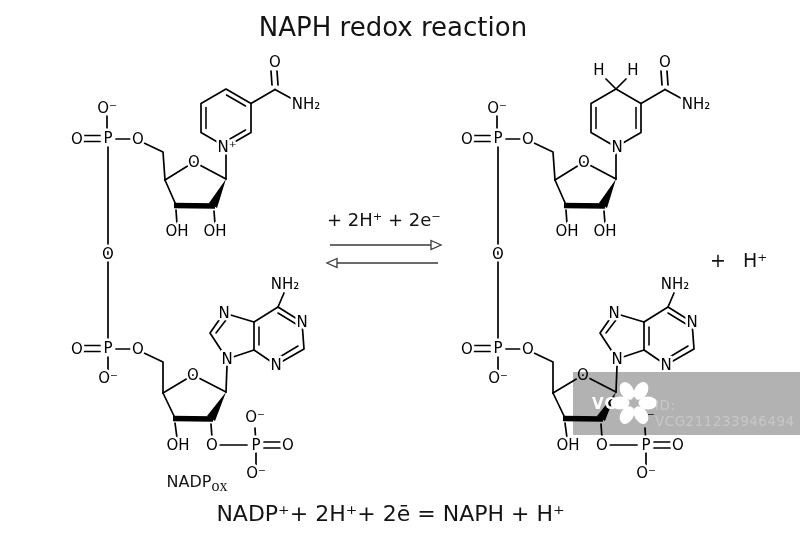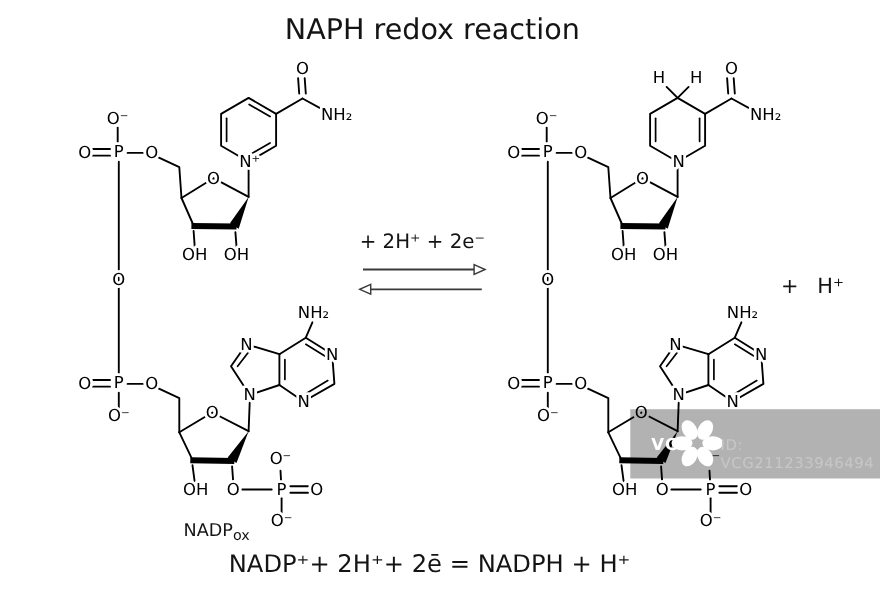--- a/index.html
+++ b/index.html
@@ -3,21 +3,21 @@
 <meta charset="utf-8">
 <style>
   html,body{margin:0;padding:0;background:#fff;}
   .canvas{position:relative;width:800px;height:547px;background:#fff;overflow:hidden;
           font-family:"DejaVu Sans",sans-serif;color:#111;}
   .abs{position:absolute;}
   .title{left:0;top:12px;width:786px;text-align:center;font-size:26px;color:#141414;}
   .mid-cond{left:327px;top:209px;width:120px;font-size:18px;color:#141414;}
   .plus-proton{left:710px;top:249px;font-size:19px;display:flex;gap:17px;color:#141414;}
   .mol-label{top:472px;width:120px;text-align:center;font-size:16px;color:#141414;}
-  .mol-label .sub{font-size:13px;vertical-align:-4px;}
+  .mol-label .sub{font-size:16px;vertical-align:-4px;font-family:Liberation Serif, serif;}
   .equation{left:0;top:501px;width:781px;text-align:center;font-size:22px;color:#141414;}
   svg.struct{position:absolute;left:0;top:0;}
   .bond{stroke:#000;stroke-width:1.7;fill:none;stroke-linecap:round;stroke-linejoin:round;}
   .bond2{stroke:#000;stroke-width:1.55;fill:none;stroke-linecap:round;}
   .bold-bond{stroke:#000;stroke-width:5.5;fill:none;stroke-linecap:butt;}
   .wedge{fill:#000;stroke:none;}
   .arrowline{stroke:#3a3a3a;stroke-width:1.6;fill:none;}
   .arrowhead{fill:#fff;stroke:#3a3a3a;stroke-width:1.3;stroke-linejoin:miter;}
   text.atom{font-family:"DejaVu Sans",sans-serif;font-size:15px;fill:#000;text-anchor:middle;
             paint-order:stroke;stroke:#fff;stroke-width:5px;stroke-linejoin:round;}
@@ -166,21 +166,21 @@
   <div class="abs plus-proton">
     <span>+</span>
     <span>H⁺</span>
   </div>
 
   <div class="abs mol-label" style="left:137px;">
     <span>NADP</span><span class="sub">ox</span>
   </div>
 
 
-  <div class="abs equation">NADP⁺+ 2H⁺+ 2ē = NADPH + H⁺</div>
+  <div class="abs equation">NADP⁺+ 2H⁺+ 2ē = NAPH + H⁺</div>
 
   <div class="abs watermark">
     <div class="wm-band" style="background:rgba(0,0,0,0.30);"></div>
     <span class="wm-brand">VCG</span>
     <svg class="wm-flower" width="48" height="48" viewBox="0 0 48 48">
       <g fill="#ffffff">
         <ellipse cx="38" cy="24" rx="6.5" ry="9.5" transform="rotate(90 38 24)"></ellipse>
         <ellipse cx="31" cy="36.1" rx="6.5" ry="9.5" transform="rotate(150 31 36.1)"></ellipse>
         <ellipse cx="17" cy="36.1" rx="6.5" ry="9.5" transform="rotate(210 17 36.1)"></ellipse>
         <ellipse cx="10" cy="24" rx="6.5" ry="9.5" transform="rotate(270 10 24)"></ellipse>

